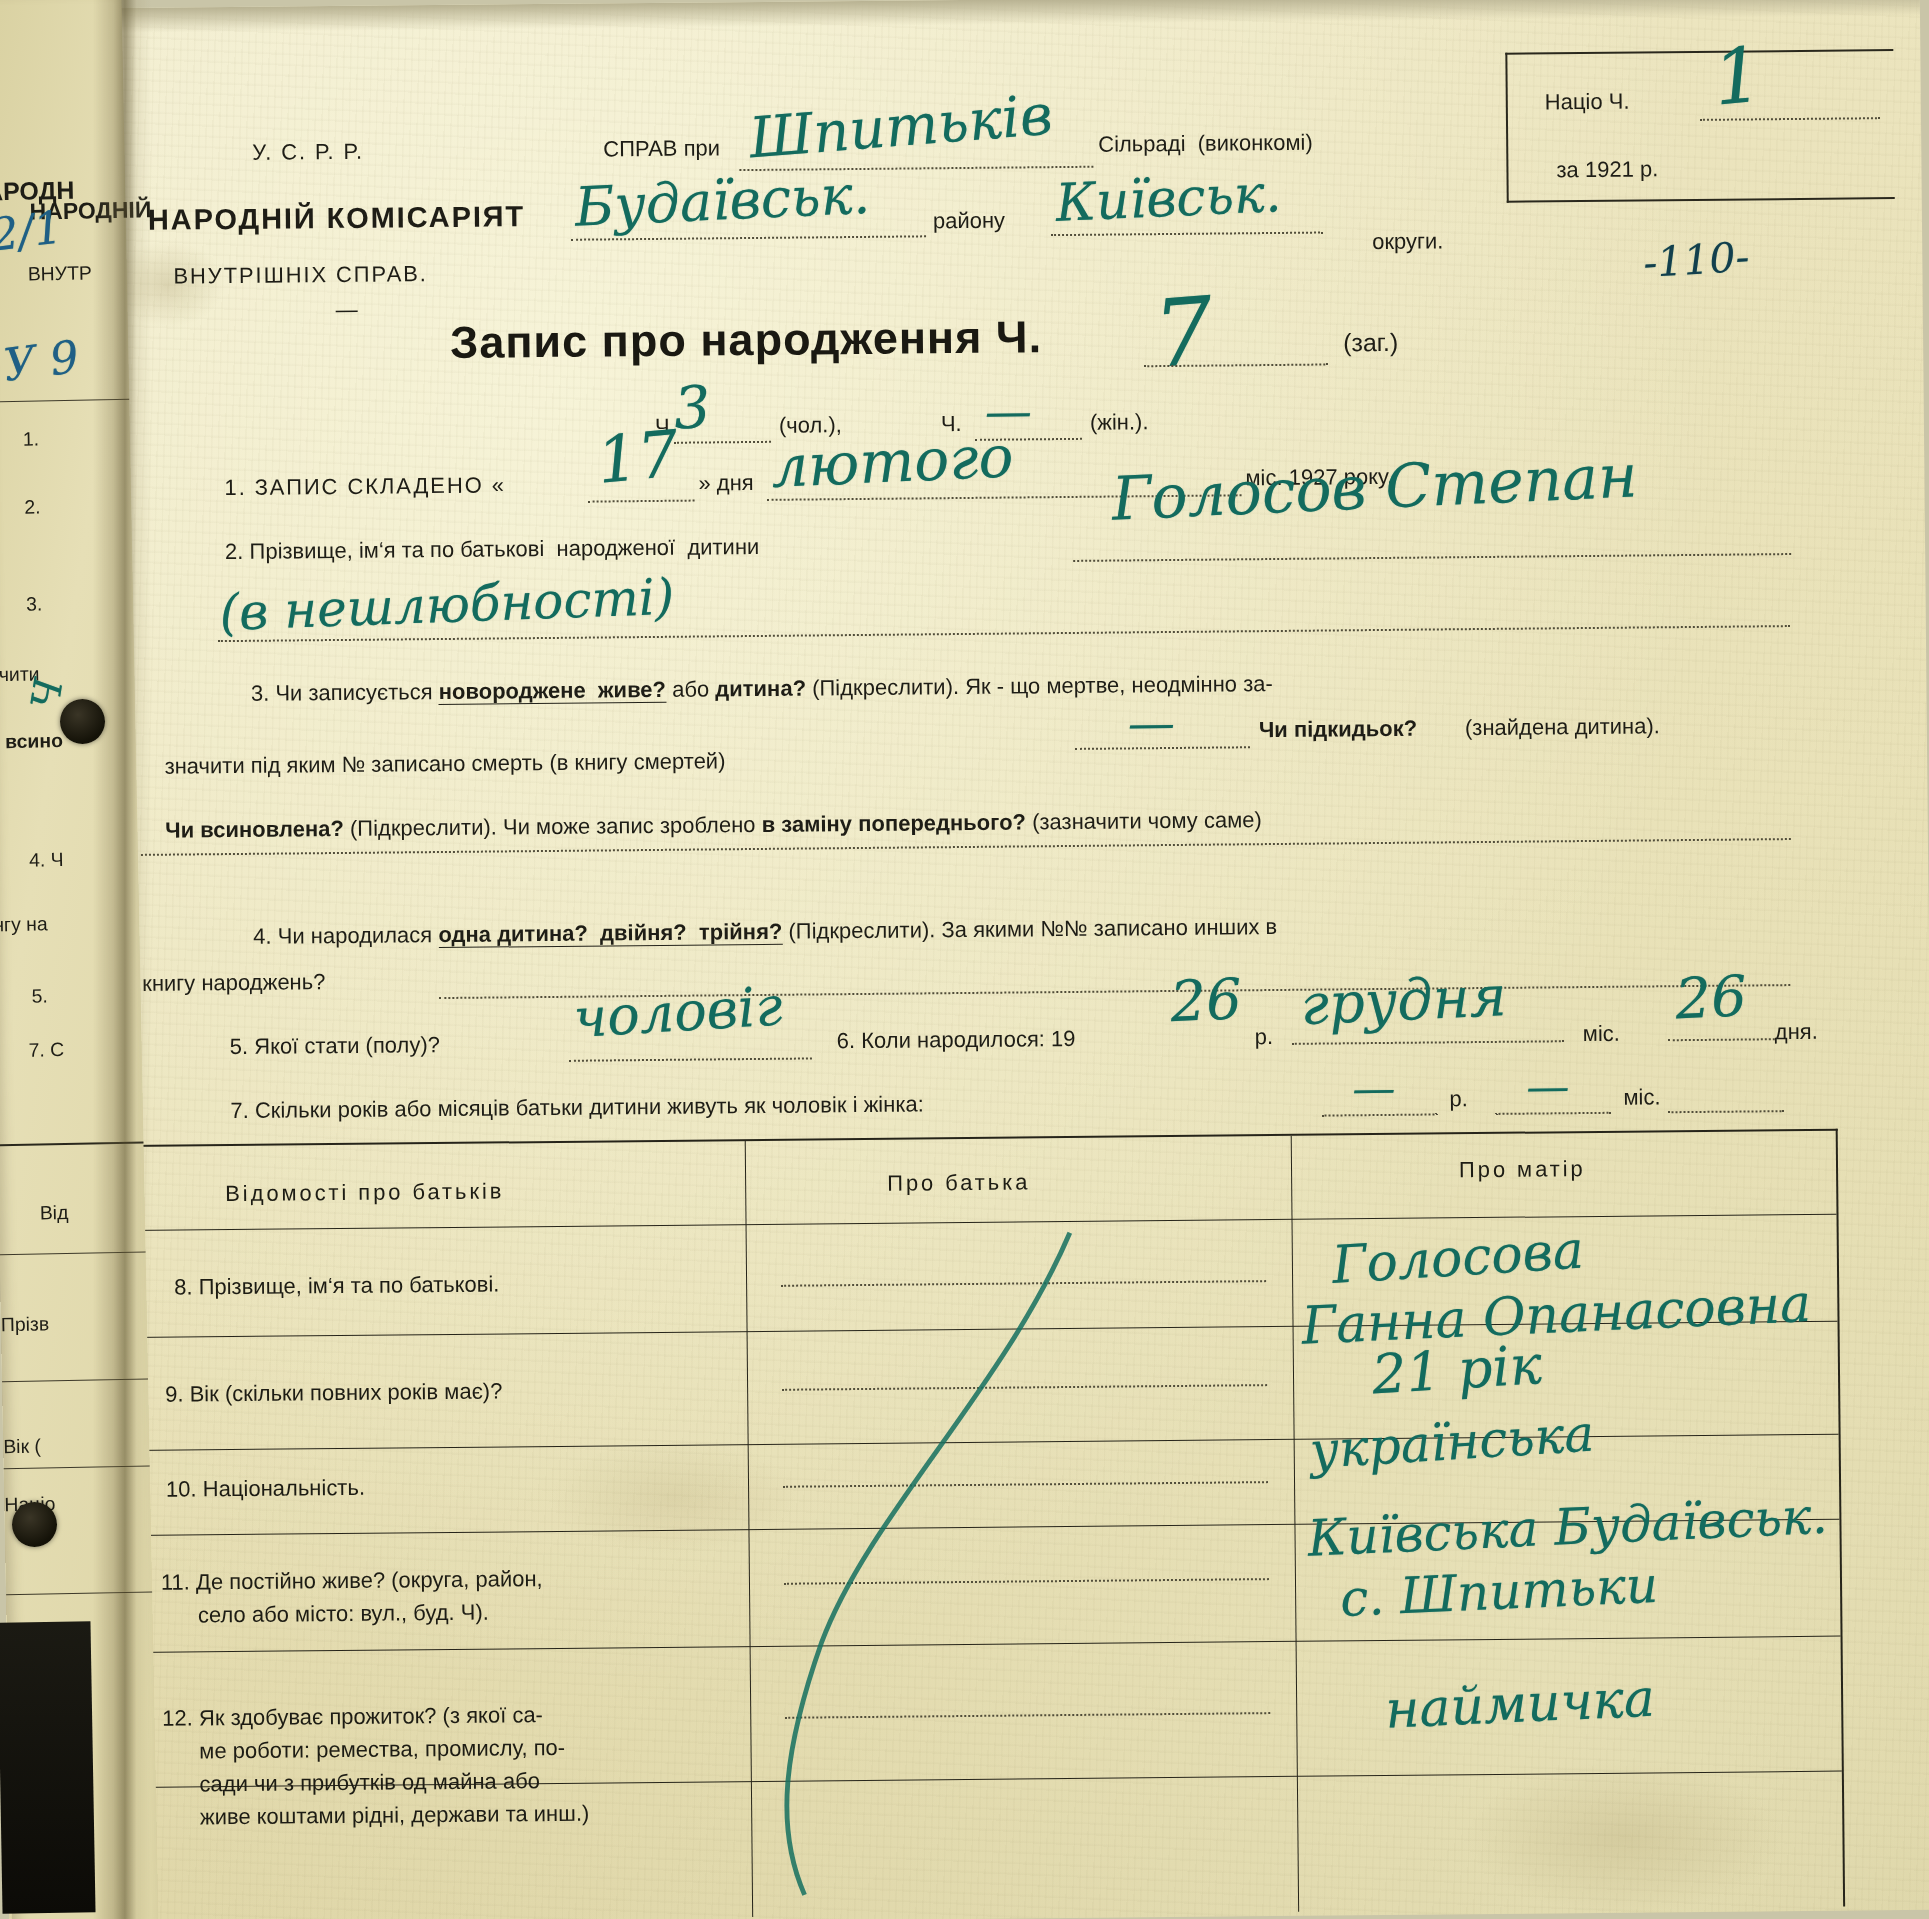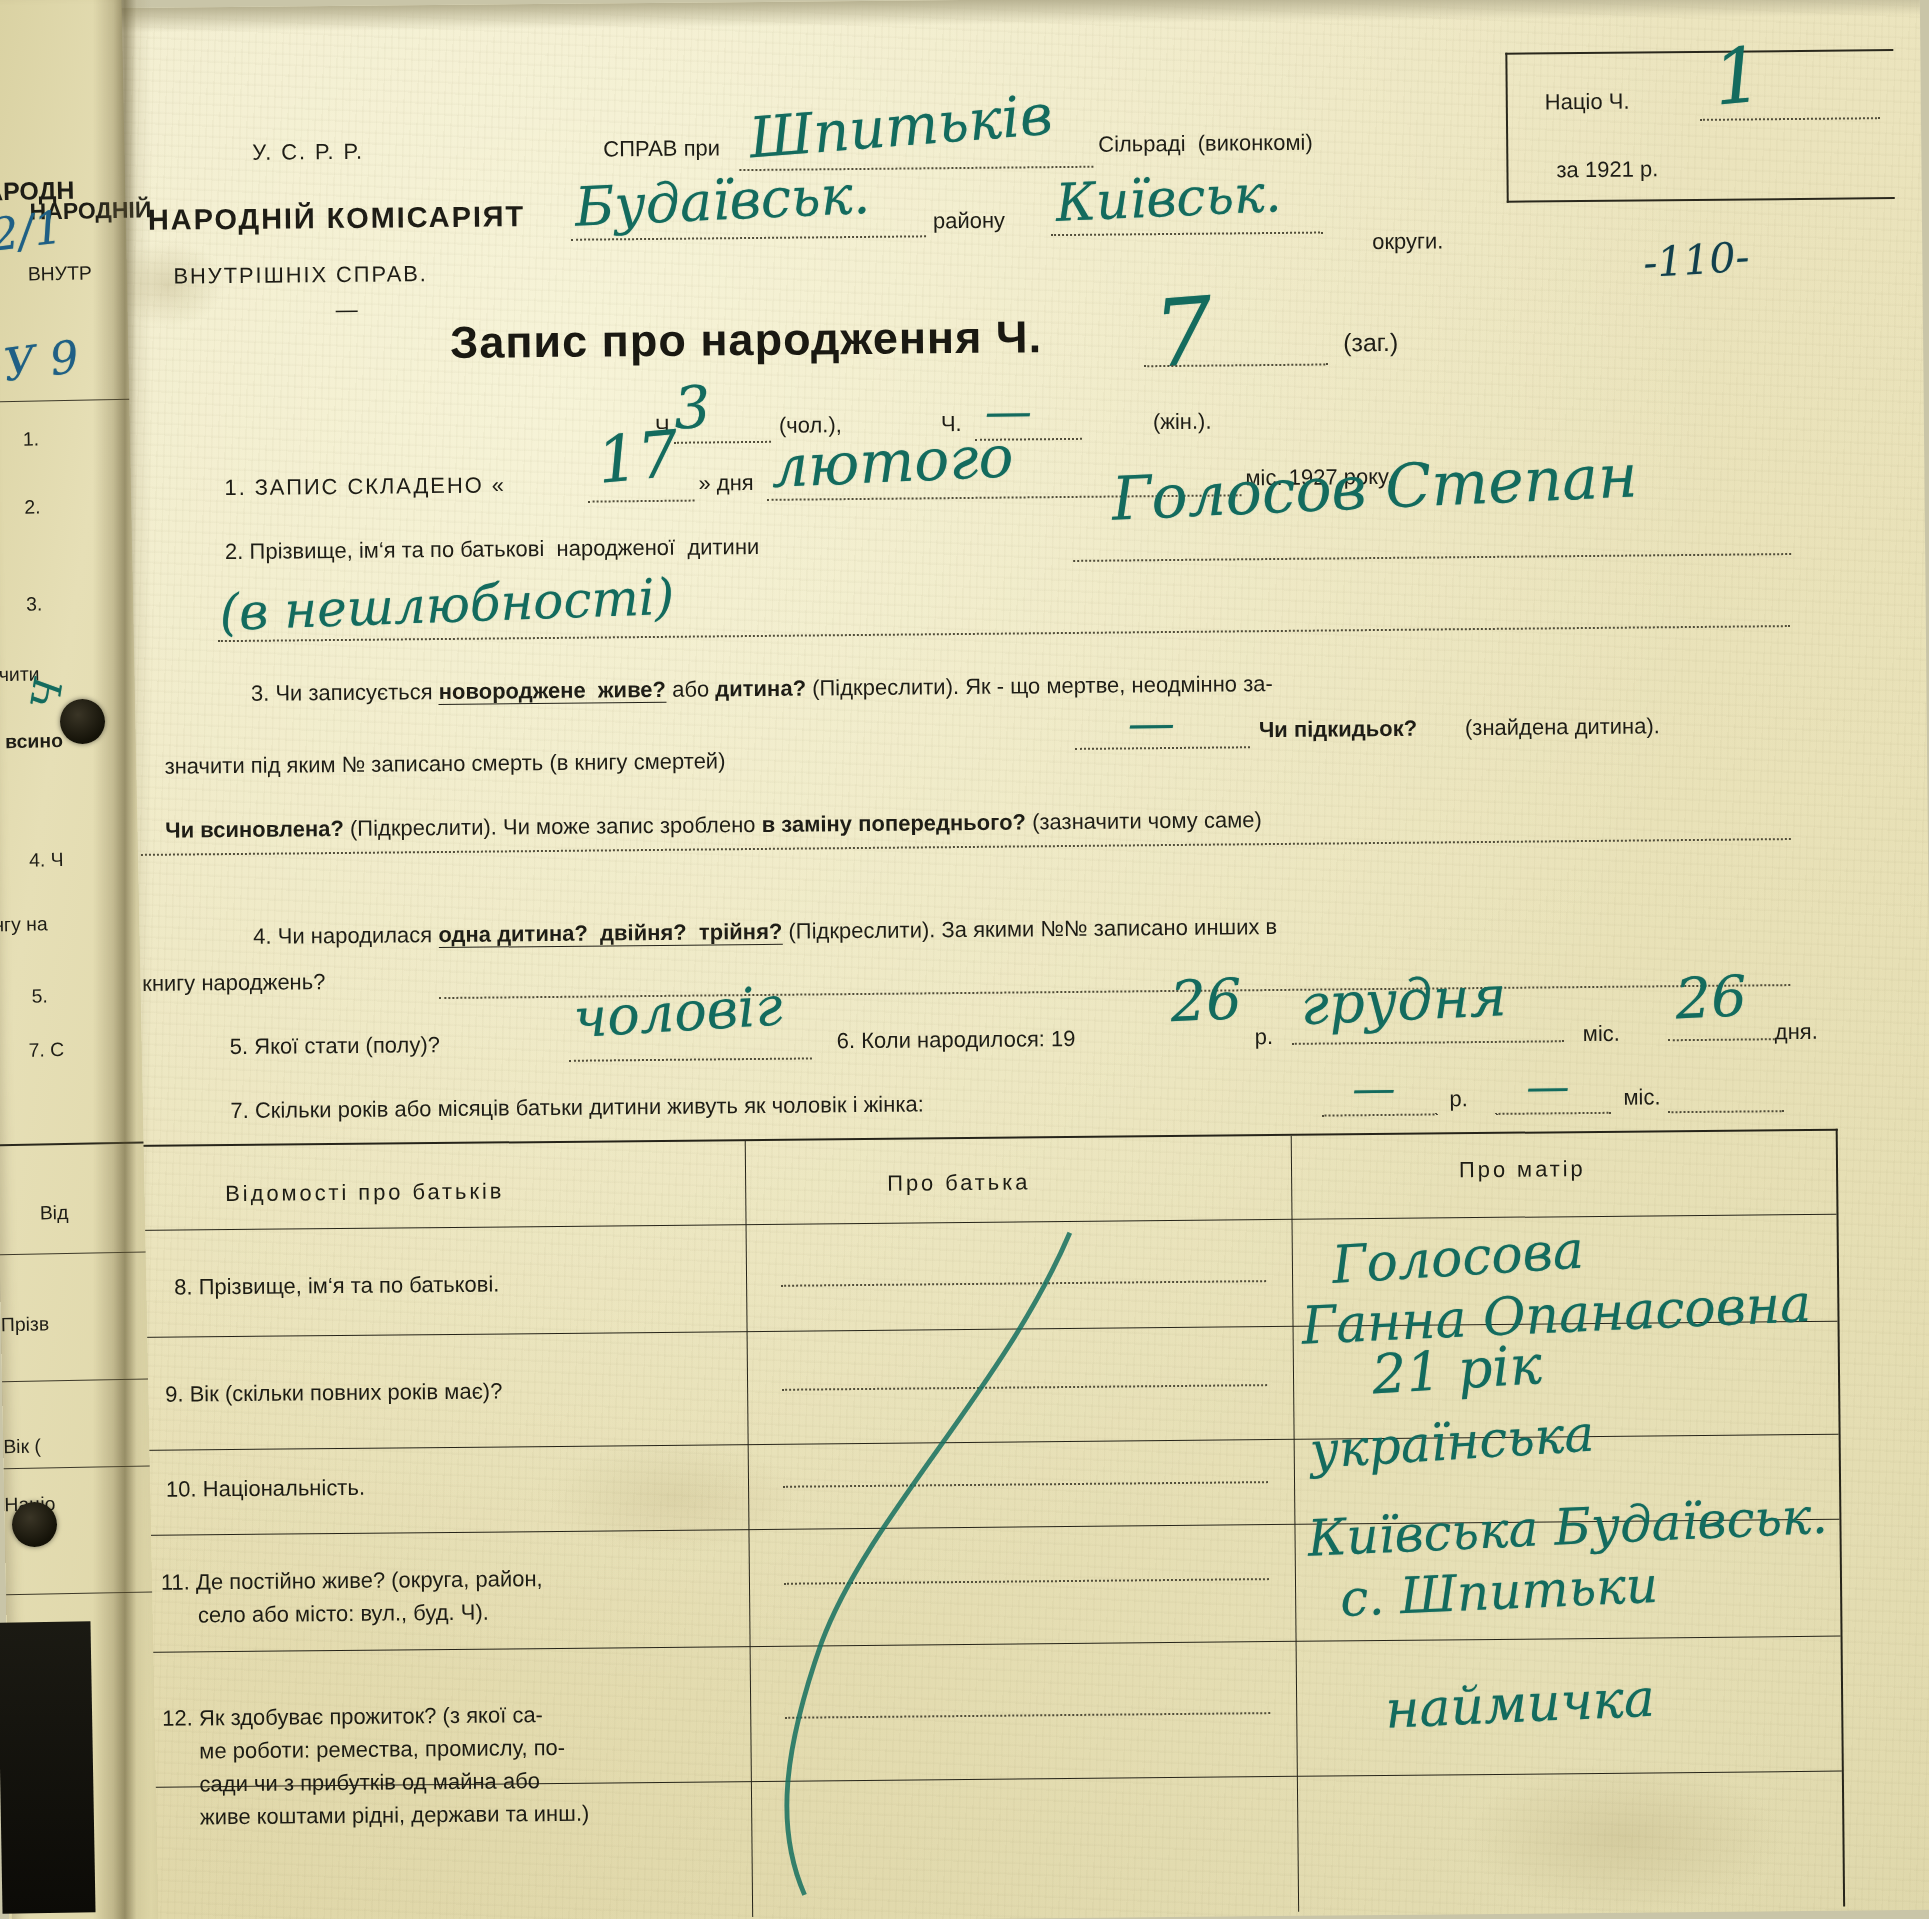--- a/index.html
+++ b/index.html
@@ -153,21 +153,21 @@
   <div class="dots" style="left:1150px;top:367px;width:184px;"></div>
   <div class="t lg" style="left:1349px;top:332px;">(заг.)</div>
 
   <div class="t md" style="left:660px;top:411px;">Ч.</div>
   <div class="hw" style="left:679px;top:371px;font-size:58px;transform:rotate(-3deg);">3</div>
   <div class="dots" style="left:679px;top:439px;width:97px;"></div>
   <div class="t md" style="left:784px;top:411px;">(чол.),</div>
   <div class="t md" style="left:946px;top:411px;">Ч.</div>
   <div class="hw" style="left:990px;top:384px;font-size:47px;">—</div>
   <div class="dots" style="left:980px;top:439px;width:107px;"></div>
-  <div class="t md" style="left:1158px;top:411px;">(жін.).</div>
+  <div class="t md" style="left:1095px;top:411px;">(жін.).</div>
 
   <div class="t md sp" style="left:229px;top:468px;">1. ЗАПИС СКЛАДЕНО «</div>
   <div class="hw" style="left:602px;top:417px;font-size:64px;transform:rotate(-5deg);">17</div>
   <div class="dots" style="left:592px;top:497px;width:107px;"></div>
   <div class="t md" style="left:703px;top:468px;">» дня</div>
   <div class="hw" style="left:776px;top:427px;font-size:58px;transform:rotate(-2deg);">лютого</div>
   <div class="dots" style="left:771px;top:497px;width:475px;"></div>
   <div class="t md" style="left:1250px;top:468px;">міс. 1927 року.</div>
 
   <div class="t md" style="left:229px;top:532px;">2. Прізвище, ім‘я та по батькові  народженої  дитини</div>

